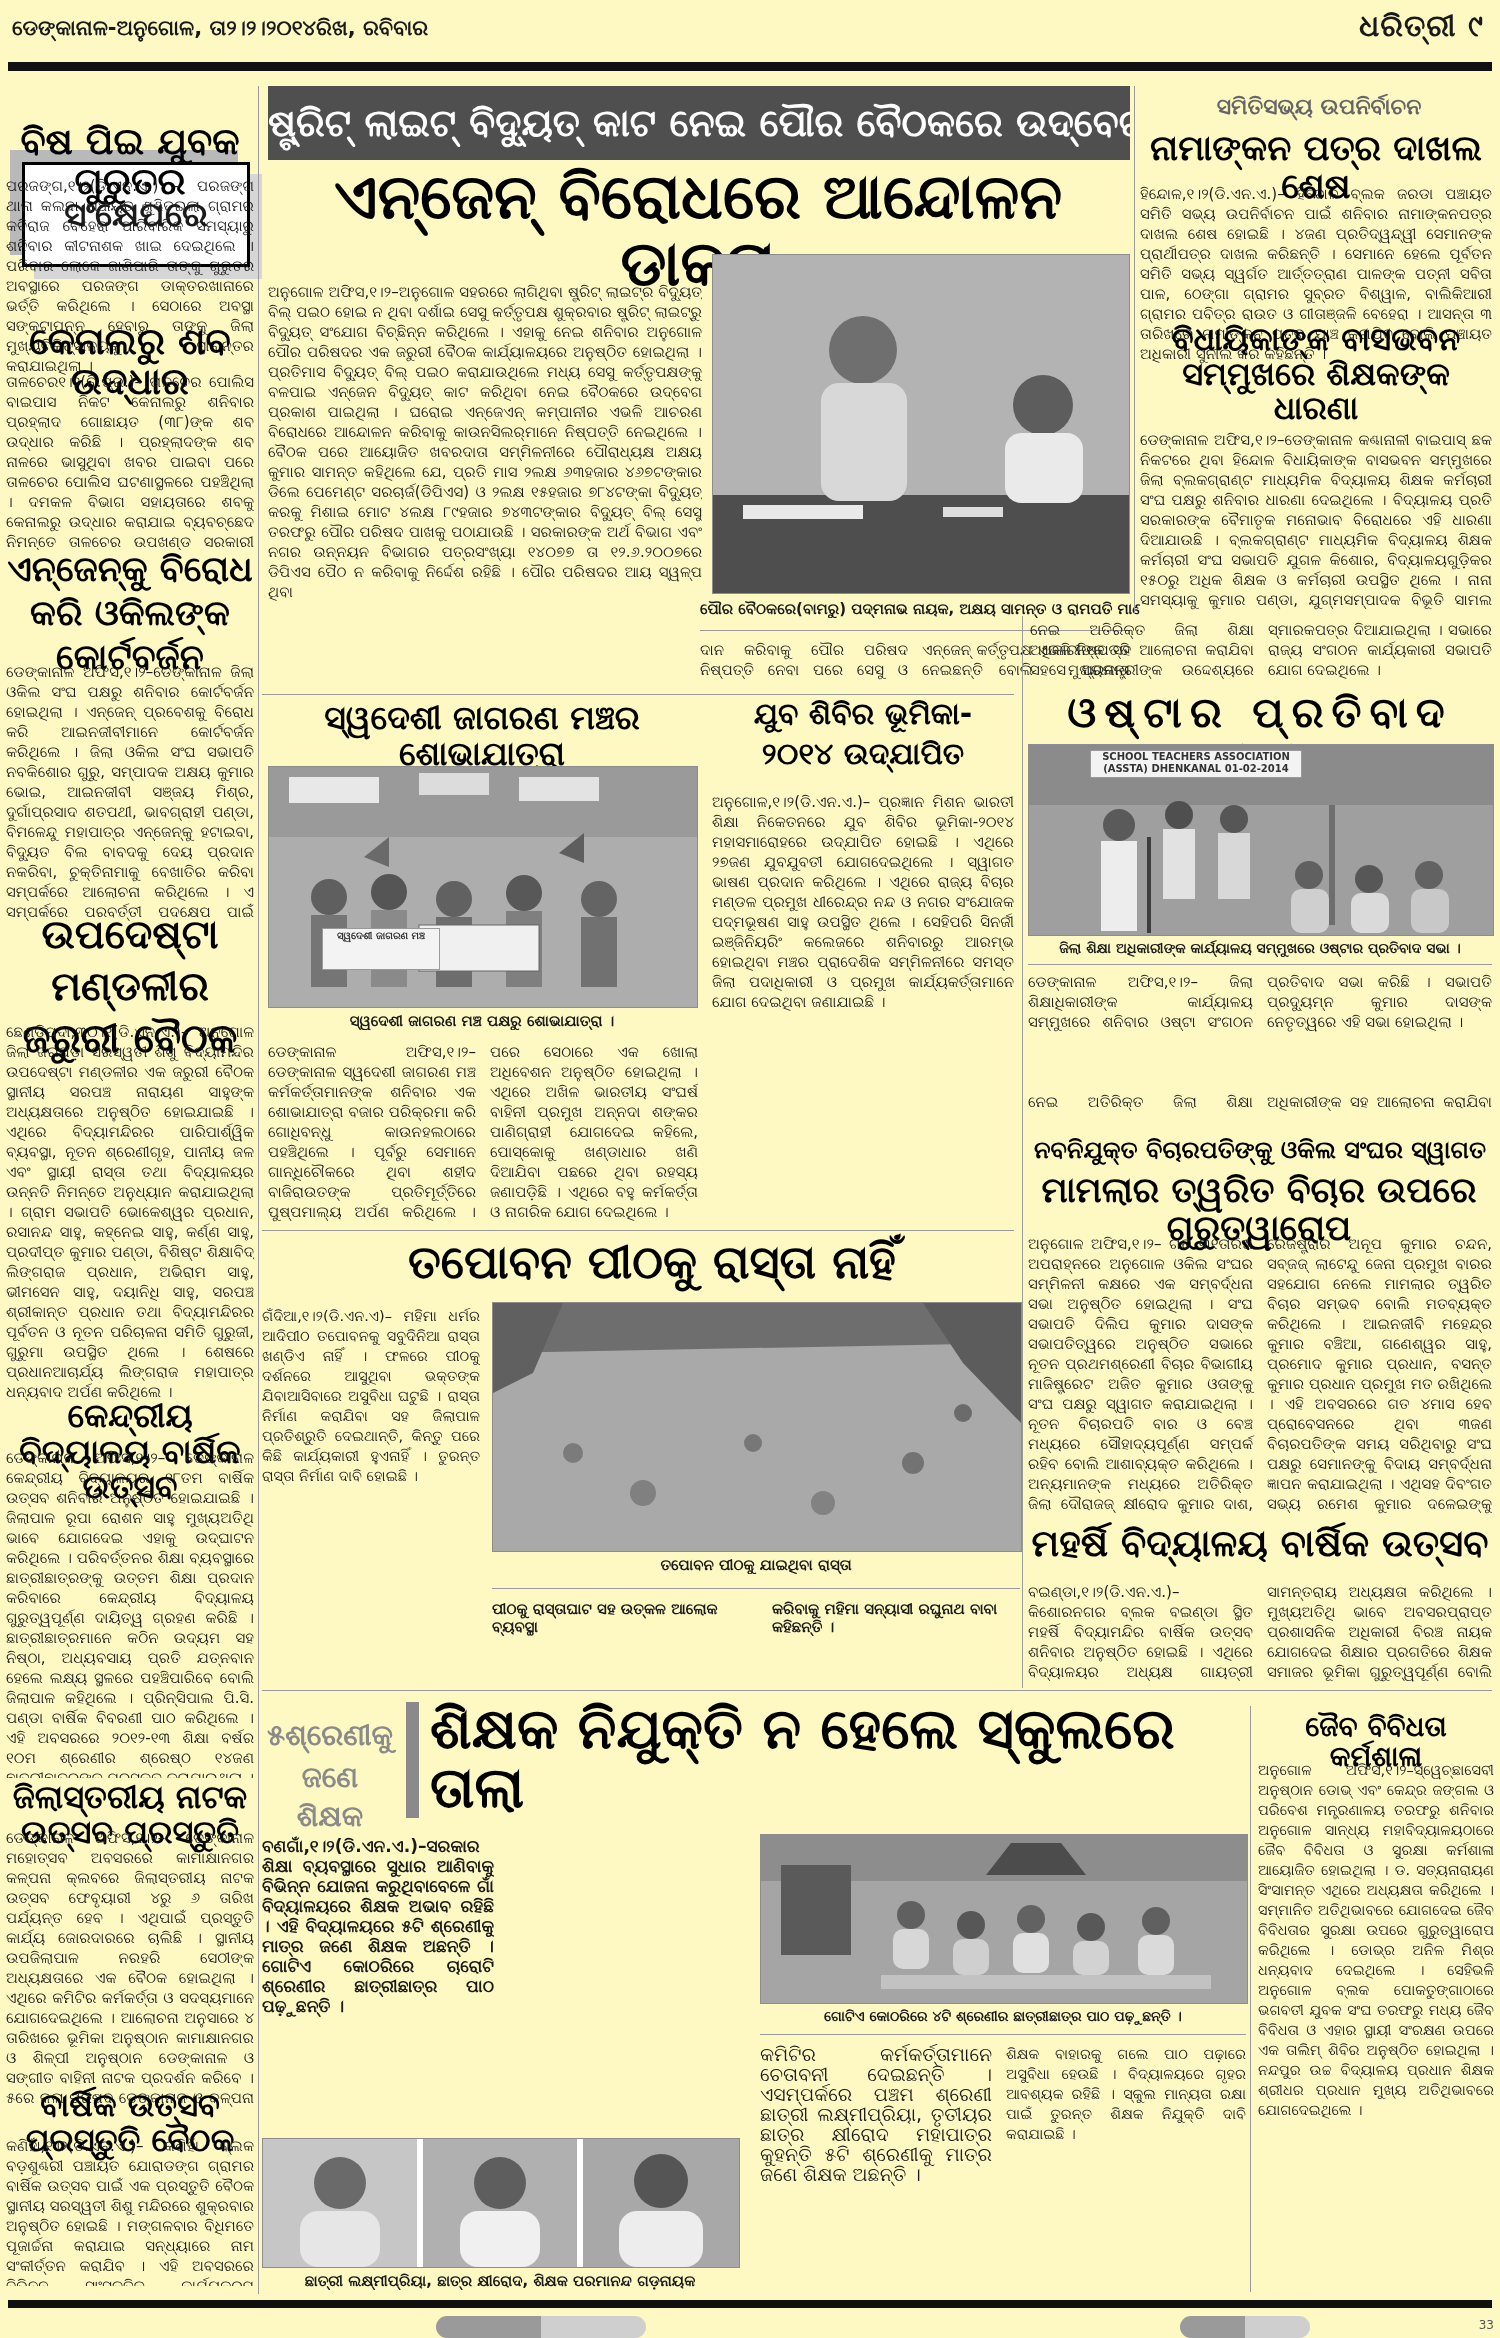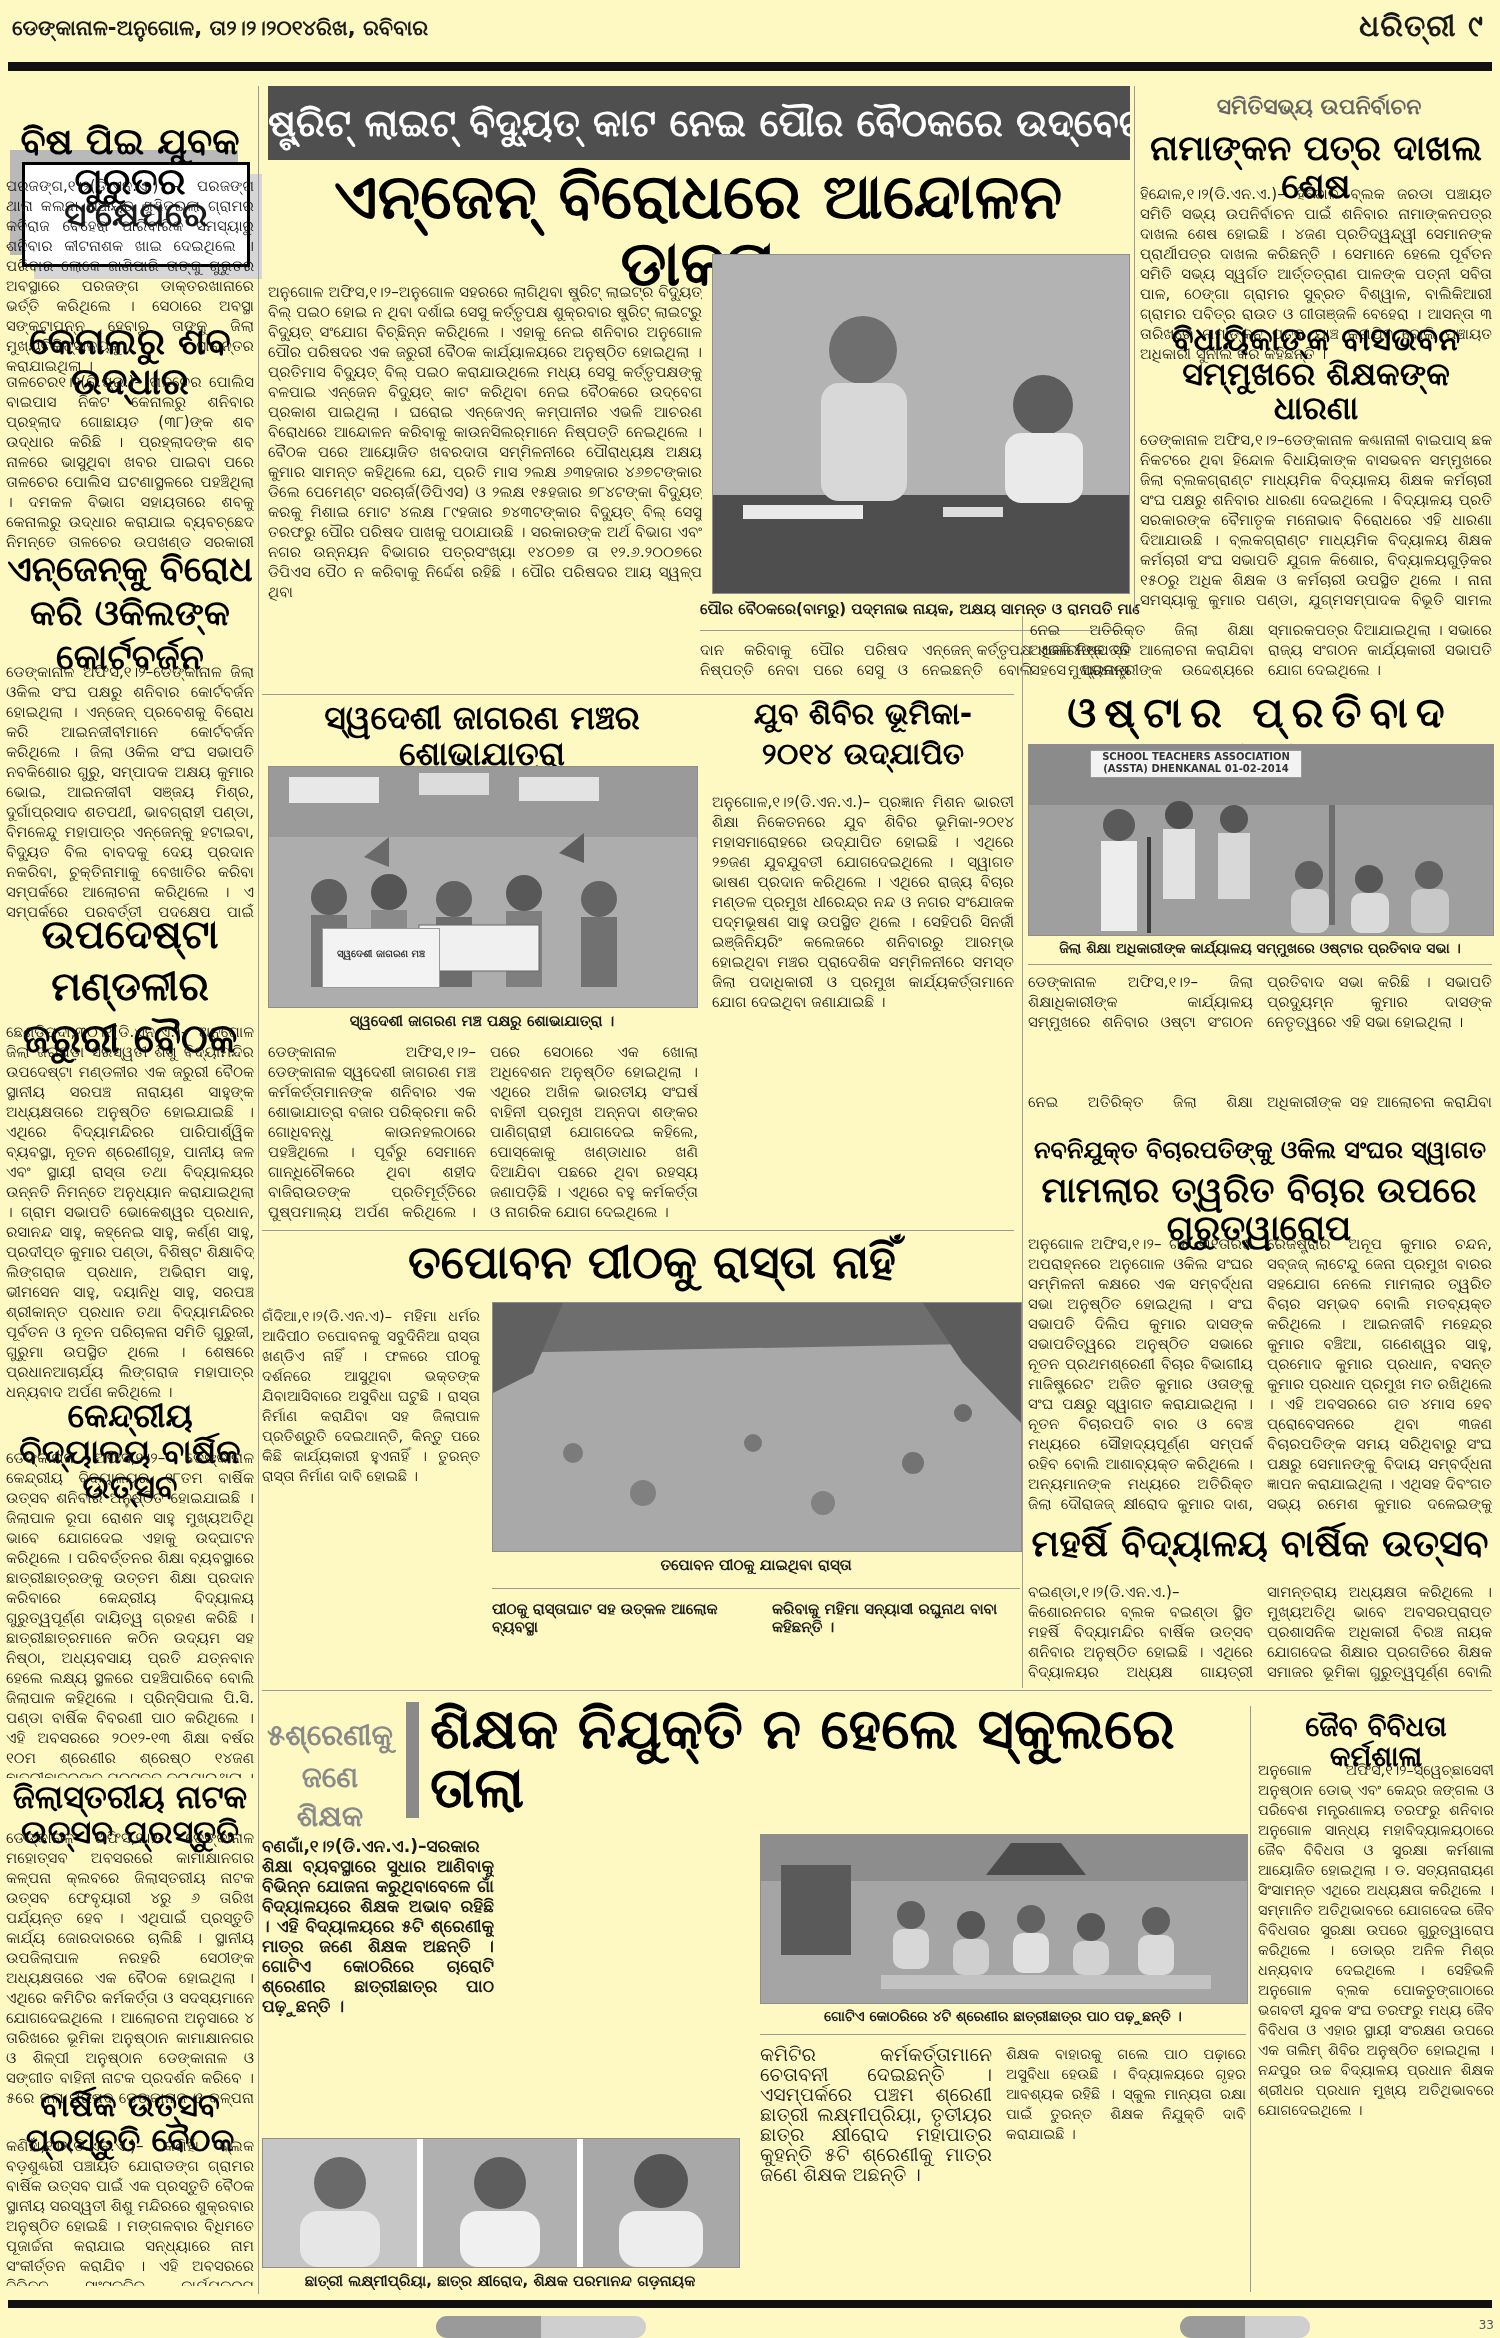--- a/index.html
+++ b/index.html
@@ -116,21 +116,21 @@
         <rect x="167" y="150" width="36" height="70" fill="#6d6d6d"></rect>
       <circle cx="255" cy="126" r="18" fill="#585858"></circle>
         <rect x="237" y="144" width="36" height="76" fill="#7f7f7f"></rect>
       <circle cx="330" cy="132" r="18" fill="#646464"></circle>
         <rect x="312" y="150" width="36" height="70" fill="#717171"></rect>
       <rect x="150" y="158" width="120" height="46" fill="#f0f0f0" stroke="#666"></rect>
       <polygon points="95,90 120,70 120,100" fill="#6a6a6a"></polygon>
       <polygon points="290,86 315,66 315,96" fill="#5e5e5e"></polygon>
     </svg>
   </div>
-  <div class="banner" style="left:322px;top:928px;width:116px;height:40px;line-height:1.4;padding-top:18px;">ସ୍ୱଦେଶୀ ଜାଗରଣ ମଞ୍ଚ</div>
+  <div class="banner" style="left:322px;top:928px;width:116px;height:40px;line-height:1.4;padding-top:0;">ସ୍ୱଦେଶୀ ଜାଗରଣ ମଞ୍ଚ</div>
   <div class="abs cap" style="left:268px;top:1012px;width:428px;">ସ୍ୱଦେଶୀ ଜାଗରଣ ମଞ୍ଚ ପକ୍ଷରୁ ଶୋଭାଯାତ୍ରା ।</div>
   <div class="abs body-txt cols2" style="left:268px;top:1042px;width:430px;height:184px;">ଡେଙ୍କାନାଳ ଅଫିସ,୧।୨–ଡେଙ୍କାନାଳ ସ୍ୱଦେଶୀ ଜାଗରଣ ମଞ୍ଚ କର୍ମକର୍ତ୍ତାମାନଙ୍କ ଶନିବାର ଏକ ଶୋଭାଯାତ୍ରା ବଜାର ପରିକ୍ରମା କରି ଗୋଧିବନ୍ଧୁ କାଉନହଲଠାରେ ପହଞ୍ଚିଥିଲେ । ପୂର୍ବରୁ ସେମାନେ ଗାନ୍ଧିଚୌକରେ ଥିବା ଶହୀଦ ବାଜିରାଉତଙ୍କ ପ୍ରତିମୂର୍ତ୍ତିରେ ପୁଷ୍ପମାଲ୍ୟ ଅର୍ପଣ କରିଥିଲେ । ପରେ ସେଠାରେ ଏକ ଖୋଲା ଅଧିବେଶନ ଅନୁଷ୍ଠିତ ହୋଇଥିଲା । ଏଥିରେ ଅଖିଳ ଭାରତୀୟ ସଂଘର୍ଷ ବାହିନୀ ପ୍ରମୁଖ ଅନ୍ନଦା ଶଙ୍କର ପାଣିଗ୍ରାହୀ ଯୋଗଦେଇ କହିଲେ, ପୋସ୍କୋକୁ ଖଣ୍ଡାଧାର ଖଣି ଦିଆଯିବା ପଛରେ ଥିବା ରହସ୍ୟ ଜଣାପଡ଼ିଛି । ଏଥିରେ ବହୁ କର୍ମକର୍ତ୍ତା ଓ ନାଗରିକ ଯୋଗ ଦେଇଥିଲେ ।</div>
 
   <div class="abs hl" style="left:712px;top:698px;width:302px;font-size:30px;">ଯୁବ ଶିବିର ଭୂମିକା-</div>
   <div class="abs hl" style="left:712px;top:738px;width:302px;font-size:30px;">୨୦୧୪ ଉଦ୍‌ଯାପିତ</div>
   <div class="abs body-txt" style="left:712px;top:792px;width:302px;height:434px;">ଅନୁଗୋଳ,୧।୨(ଡି.ଏନ.ଏ.)– ପ୍ରଜ୍ଞାନ ମିଶନ ଭାରତୀ ଶିକ୍ଷା ନିକେତନରେ ଯୁବ ଶିବିର ଭୂମିକା-୨୦୧୪ ମହାସମାରୋହରେ ଉଦ୍‌ଯାପିତ ହୋଇଛି । ଏଥିରେ ୨୭ଜଣ ଯୁବଯୁବତୀ ଯୋଗଦେଇଥିଲେ । ସ୍ୱାଗତ ଭାଷଣ ପ୍ରଦାନ କରିଥିଲେ । ଏଥିରେ ରାଜ୍ୟ ବିଚାର ମଣ୍ଡଳ ପ୍ରମୁଖ ଧୀରେନ୍ଦ୍ର ନନ୍ଦ ଓ ନଗର ସଂଯୋଜକ ପଦ୍ମଭୂଷଣ ସାହୁ ଉପସ୍ଥିତ ଥିଲେ । ସେହିପରି ସିନର୍ଜୀ ଇଞ୍ଜିନିୟରିଂ କଲେଜରେ ଶନିବାରରୁ ଆରମ୍ଭ ହୋଇଥିବା ମଞ୍ଚର ପ୍ରାଦେଶିକ ସମ୍ମିଳନୀରେ ସମସ୍ତ ଜିଲା ପଦାଧିକାରୀ ଓ ପ୍ରମୁଖ କାର୍ଯ୍ୟକର୍ତ୍ତାମାନେ ଯୋଗ ଦେଇଥିବା ଜଣାଯାଇଛି ।</div>
 
   <div class="abs body-txt cols2" style="left:1030px;top:620px;width:462px;height:66px;">ନେଇ ଅତିରିକ୍ତ ଜିଲା ଶିକ୍ଷା ଅଧିକାରୀଙ୍କ ସହ ଆଲୋଚନା କରାଯିବା ସହ ମୁଖ୍ୟମନ୍ତ୍ରୀଙ୍କ ଉଦ୍ଦେଶ୍ୟରେ ସ୍ମାରକପତ୍ର ଦିଆଯାଇଥିଲା । ସଭାରେ ରାଜ୍ୟ ସଂଗଠନ କାର୍ଯ୍ୟକାରୀ ସଭାପତି ଯୋଗ ଦେଇଥିଲେ ।</div>
   <div class="abs hl" style="left:1028px;top:690px;width:464px;font-size:42px;letter-spacing:8px;">ଓଷ୍ଟାର ପ୍ରତିବାଦ ସଭା</div>
   <div class="photo" style="left:1028px;top:744px;width:464px;height:190px;">

